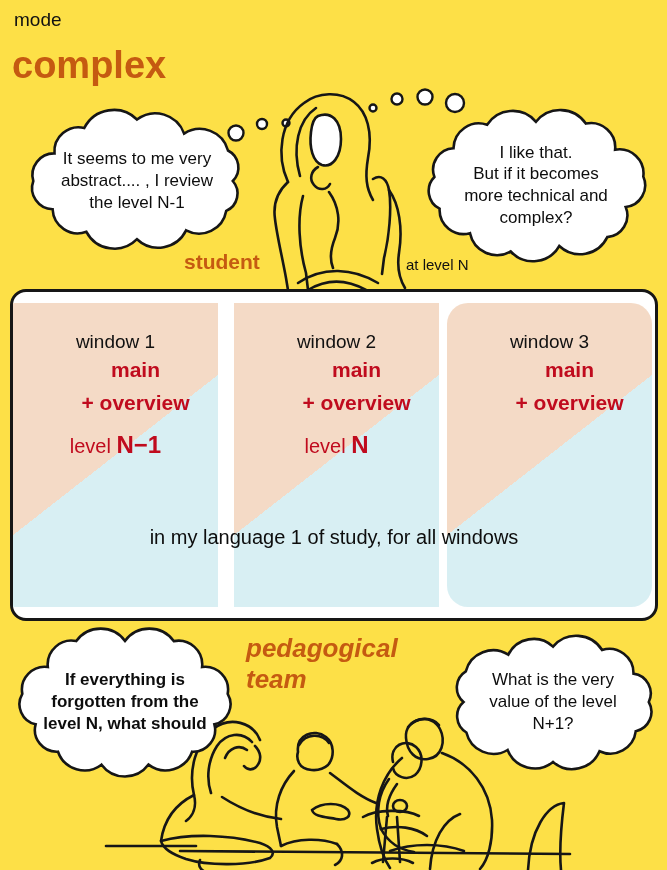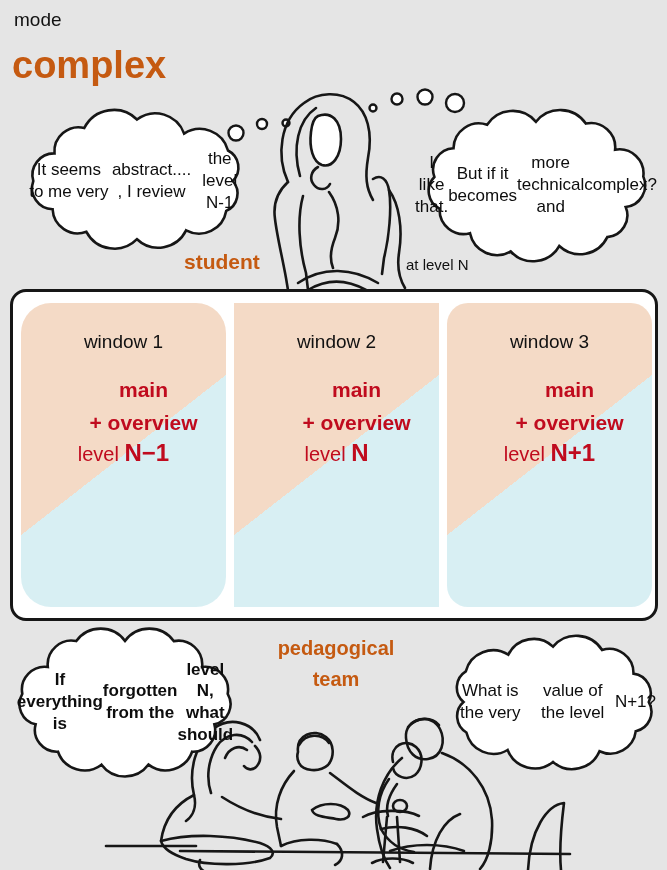--- a/index.html
+++ b/index.html
@@ -1,55 +1,55 @@
 <!DOCTYPE html>
 <html style="--orange: #c55a11; --red: #c00b1e; --peach: #f4dac6; --blue: #d8eff3; --ink: #161616;"><head>
 <meta charset="utf-8">
 <style>
   html,body{margin:0;padding:0;background:#fff;}
-  .canvas{position:relative;width:667px;height:870px;background:#e5e5e5;overflow:hidden;
+  .canvas{position:relative;width:667px;height:870px;background:#fde047;overflow:hidden;
           font-family:"Liberation Sans","DejaVu Sans",sans-serif;color:#111;}
   .abs{position:absolute;}
 
   
   .mode{left:14px;top:9px;font-size:19px;color:#111;}
   .title{left:12px;top:46px;font-size:38px;line-height:1.05;font-weight:700;color:var(--orange);}
 
   
   .bubble{position:absolute;}
   .bubble svg{position:absolute;left:0;top:0;overflow:visible;}
   .cloud{fill:#fff;stroke:#161616;stroke-width:2.6px;}
-  .btxt{position:absolute;inset:0;display:flex;flex-direction:row;align-items:center;
+  .btxt{position:absolute;inset:0;display:flex;flex-direction:column;align-items:center;
         justify-content:center;text-align:center;font-size:17px;line-height:1.28;color:#0d0d0d;}
   .b-tl{left:28px;top:114px;width:218px;height:134px;}
   .b-tr{left:426px;top:110px;width:220px;height:150px;}
   .b-bl{left:18px;top:628px;width:214px;height:148px;font-weight:bold;}
   .b-br{left:450px;top:636px;width:206px;height:132px;}
 
   
   .sketch path, .sketch circle, .sketch line{fill:none;stroke:#161616;stroke-width:2.6px;
         stroke-linecap:round;stroke-linejoin:round;}
   .sketch .facefill{fill:#fff;}
   .dots circle{fill:#fff;stroke:#161616;stroke-width:2.4px;}
 
   
   .student-label{left:184px;top:250px;font-size:21px;font-weight:700;color:var(--orange);}
   .level-note{left:406px;top:256px;font-size:15px;color:#111;}
-  .team-label{left:246px;top:633px;width:180px;text-align:center;font-size:20px;line-height:31px;
-              font-weight:700;color:var(--orange);}
+  .team-label{left:246px;top:633px;width:180px;text-align:left;font-size:26px;line-height:31px;
+              font-weight:700;color:var(--orange);font-style:italic;}
 
   
   .panel{left:10px;top:289px;width:648px;height:332px;border:3.5px solid #161616;border-radius:16px;
          background:#fff;box-sizing:border-box;}
   .win{position:absolute;top:11px;width:205px;height:304px;text-align:center;
        background:linear-gradient(142deg,var(--peach) 50%,var(--blue) 50%);}
-  .win-1{left:8px;border-radius:30px;} .win-2{left:221px;} .win-3{left:434px;border-radius:21px;}
+  .win-1{left:0;} .win-2{left:221px;} .win-3{left:434px;border-radius:21px;}
   .wtitle{margin-top:28px;font-size:19px;color:#111;}
-  .wmain{margin-top:20px;font-size:21px;font-weight:700;color:var(--red);line-height:33px;padding-left:40px;}
-  .wlevel{margin-top:0;font-size:20px;color:var(--red);}
+  .wmain{font-size:21px;font-weight:700;color:var(--red);line-height:33px;padding-left:40px;}
+  .wlevel{margin-top:12px;font-size:20px;color:var(--red);}
   .wlevel b{font-size:24px;font-weight:700;}
   .caption{position:absolute;left:0;right:0;top:234px;text-align:center;font-size:20px;color:#0d0d0d;}
 </style>
 </head>
 <body>
 
 <div class="canvas">
 
   <div class="abs mode">mode</div>
   <div class="abs title">complex</div>
@@ -123,24 +123,22 @@
       <div class="wlevel">
         <span>level</span> <b>N</b>
       </div>
     </div>
     <div class="win win-3">
       <div class="wtitle">window 3</div>
       <div class="wmain">
         <div>main</div>
         <div>+ overview</div>
       </div>
-      <div class="wlevel">
-        <span>level</span> <b>N+1</b>
-      </div>
-    </div>
+    </div>
+    <div class="caption">in my language 1 of study, for all windows</div>
   </div>
 
   <div class="abs team-label">
     <div>pedagogical</div>
     <div>team</div>
   </div>
 
   <svg class="abs sketch" style="left:100px;top:700px;" width="520" height="170" viewBox="0 0 520 170">
     <path d="M 6,146 L 96,146"></path>
     <path d="M 80,151 L 470,154"></path>

